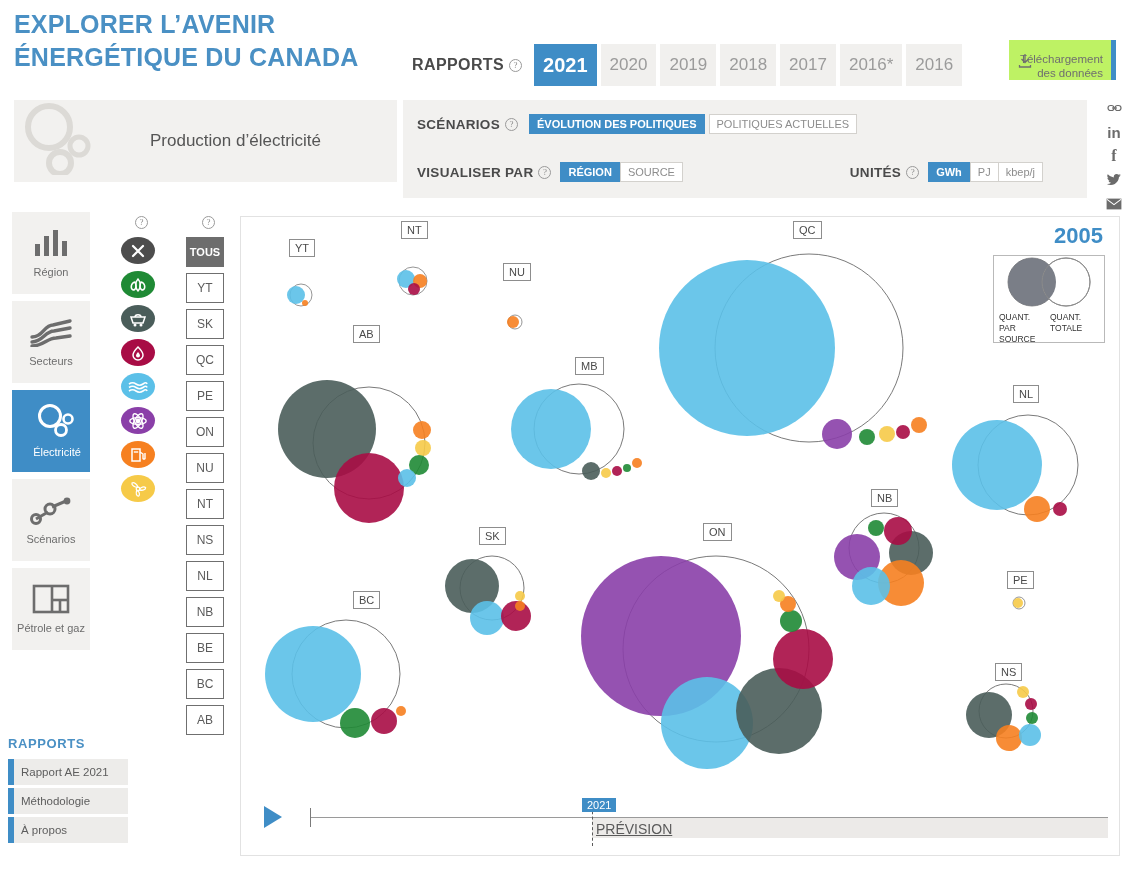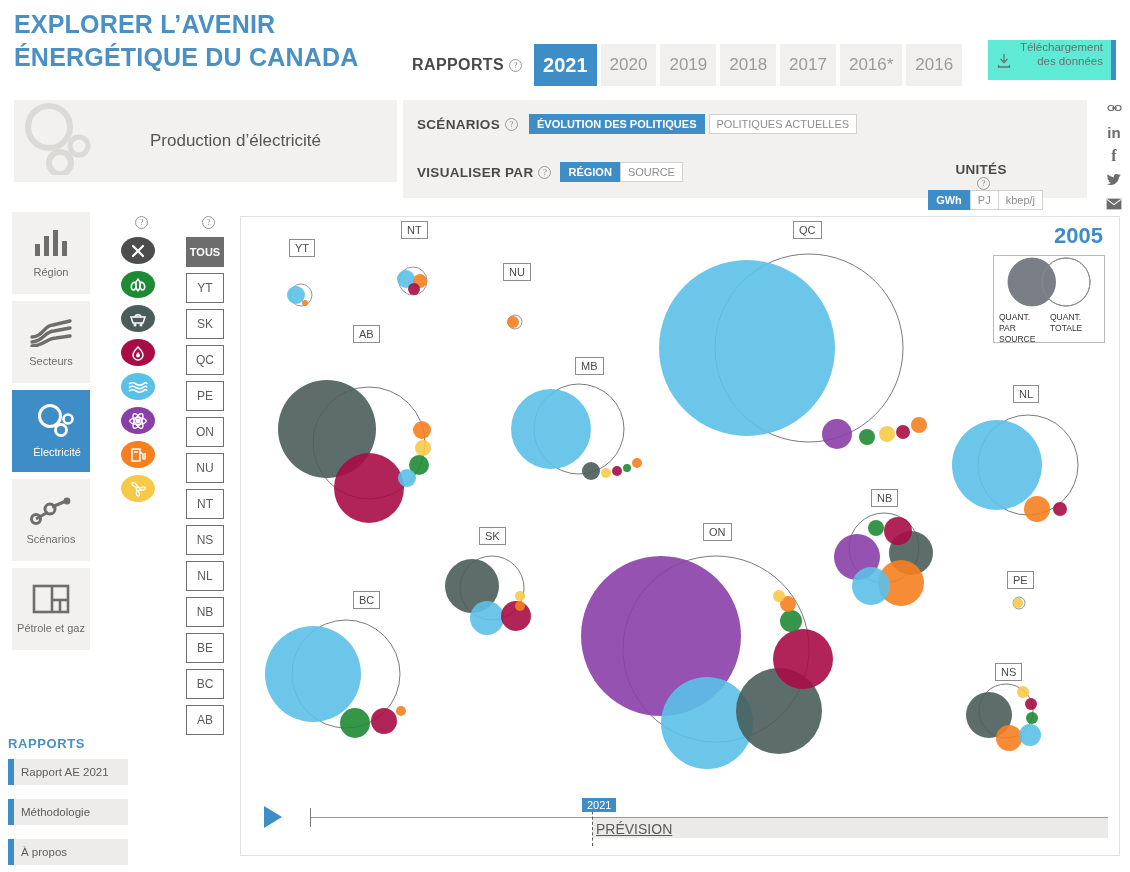--- a/index.html
+++ b/index.html
@@ -29,23 +29,23 @@
   }
   .year-tabs { display:flex; margin-left:12px; }
   .year-tab {
     min-width:50px; height:42px; background:#f1f0ee; color:#9b9b9b;
     display:flex; align-items:center; justify-content:center;
     font-size:17px; margin-right:4px; cursor:pointer; padding:0 9px;
   }
   .year-tab.active { background:#3f8dc6; color:#fff; font-weight:bold; font-size:20px; }
 
   #download-btn {
-    position:absolute; right:14px; top:40px; width:128px; height:40px;
-    background:#5eead4; border-right:5px solid #3f8dc6;
-    display:flex; align-items:flex-start; cursor:pointer;
+    position:absolute; right:14px; top:40px; width:107px; height:40px;
+    background:#bef264; border-right:5px solid #3f8dc6;
+    display:flex; align-items:flex-end; cursor:pointer;
   }
   #download-btn .dl-text {
     font-size:11.5px; color:#6f6f6f; line-height:14px; text-align:right;
     padding-right:8px; width:100%;
   }
   #download-btn .dl-icon { position:absolute; left:7px; top:12px; }
 
   
   #social-rail {
     position:absolute; right:5px; top:98px; width:24px;
@@ -75,39 +75,39 @@
   .seg {
     height:20px; padding:0 7px; display:flex; align-items:center; justify-content:center;
     font-size:11px; color:#8d8d8d; background:#fff; border:1px solid #d3d1cd;
     margin-right:4px; cursor:pointer; white-space:nowrap;
   }
   .seg.active { background:#3f8dc6; color:#fff; border-color:#3f8dc6; font-weight:bold; }
   .seg-join { display:flex; margin-left:9px; }
   .seg-join .seg { margin-right:0; border-right:none; }
   .seg-join .seg:last-child { border-right:1px solid #d3d1cd; }
   .seg-join .seg.active { border-right:1px solid #3f8dc6; }
-  #units-block { position:absolute; right:44px; top:62px; display:flex; align-items:center;flex-direction:column; }
+  #units-block { position:absolute; right:44px; top:62px; display:flex; align-items:center; }
 
   
   #left-nav { position:absolute; left:12px; top:212px; width:78px; }
   .nav-item {
     width:78px; height:82px; background:#f2f1ef; margin-bottom:7px;
     display:flex; flex-direction:column; align-items:center; justify-content:center;
     cursor:pointer; color:#6d6d6d;
   }
   .nav-item.active { background:#3f8dc6; color:#fff;padding-left:12px; }
   .nav-label { font-size:11px; margin-top:4px; }
 
   
   #context { position:absolute; left:8px; top:736px; width:120px; }
   #context-title { font-size:13px; font-weight:bold; color:#4a90c4; letter-spacing:0.6px; margin-bottom:8px; }
   .ctx-item {
     height:26px; background:#edecea; border-left:6px solid #3f8dc6;
     display:flex; align-items:center; padding-left:7px;
-    font-size:11.5px; color:#5d5d5d; margin-bottom:14px; cursor:pointer;
+    font-size:11.5px; color:#5d5d5d; margin-bottom:3px; cursor:pointer;
   }
 
   
   #source-col { position:absolute; left:121px; top:216px; width:36px; text-align:center; }
   .col-help { margin-bottom:8px; }
   .src-ico {
     width:34px; height:27px; border-radius:50%; margin-bottom:7px;
     display:flex; align-items:center; justify-content:center; cursor:pointer;
   }
 

